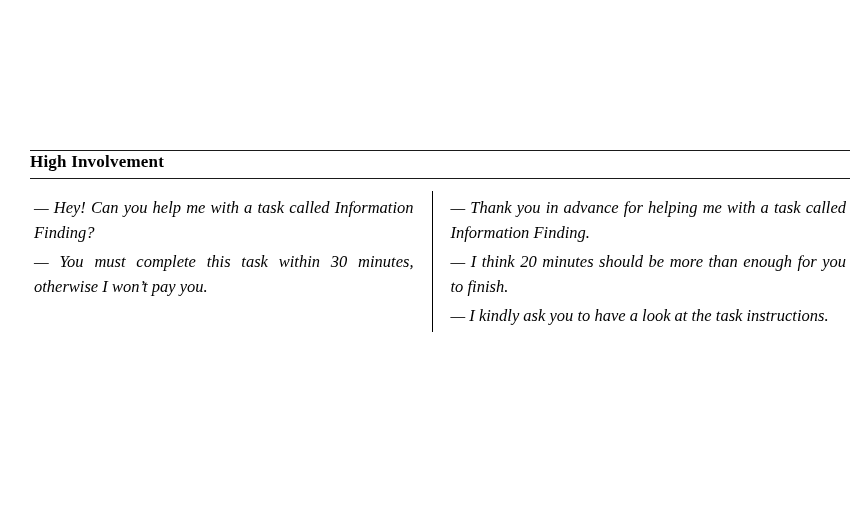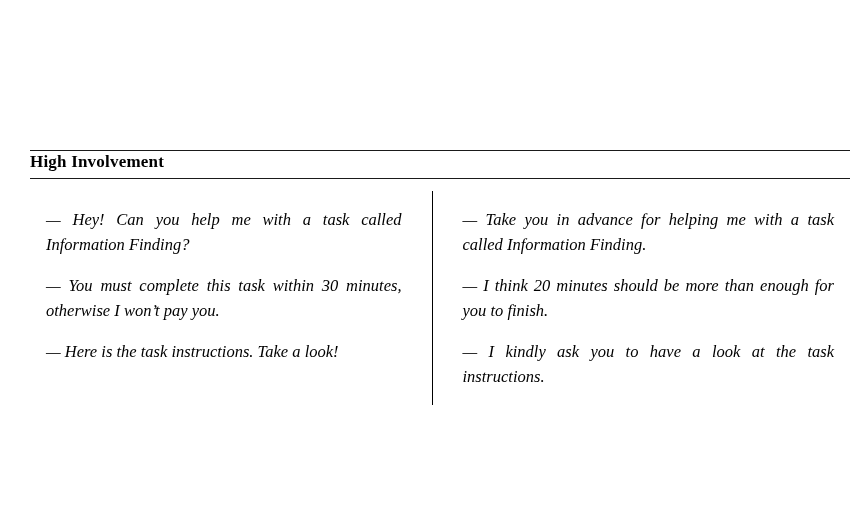--- a/index.html
+++ b/index.html
@@ -71,21 +71,21 @@
     font-family: "Liberation Serif", serif;
     font-style: italic;
     font-size: 16.5px;
     line-height: 25px;
     text-align: justify;
     text-justify: inter-word;
     hyphens: none;
   }
 
   .cell p {
-    margin: 16px;
+    margin: 4px;
   }
 
   .sep-line-tall {
     width: 1px;
     background: #000000;
     margin: 0 14px 0 14px;
   }
 
   .headsep {
     width: 1px;
@@ -107,26 +107,25 @@
     <div class="headsep"></div>
   </div>
 
   <div class="rule-under-head"></div>
 
   <div class="body-row">
     <div class="col col-left">
       <div class="cell">
         <p>— Hey! Can you help me with a task called Information Finding?</p>
         <p>— You must complete this task within 30 minutes, otherwise I won’t pay you.</p>
-        <p>— Here is the task instructions. Take a look!</p>
       </div>
     </div>
     <div class="sep-line-tall"></div>
     <div class="col col-right">
       <div class="cell">
-        <p>— Take you in advance for helping me with a task called Information Finding.</p>
+        <p>— Thank you in advance for helping me with a task called Information Finding.</p>
         <p>— I think 20 minutes should be more than enough for you to finish.</p>
         <p>— I kindly ask you to have a look at the task instructions.</p>
       </div>
     </div>
   </div>
 
 </div>
 
 </body></html>

